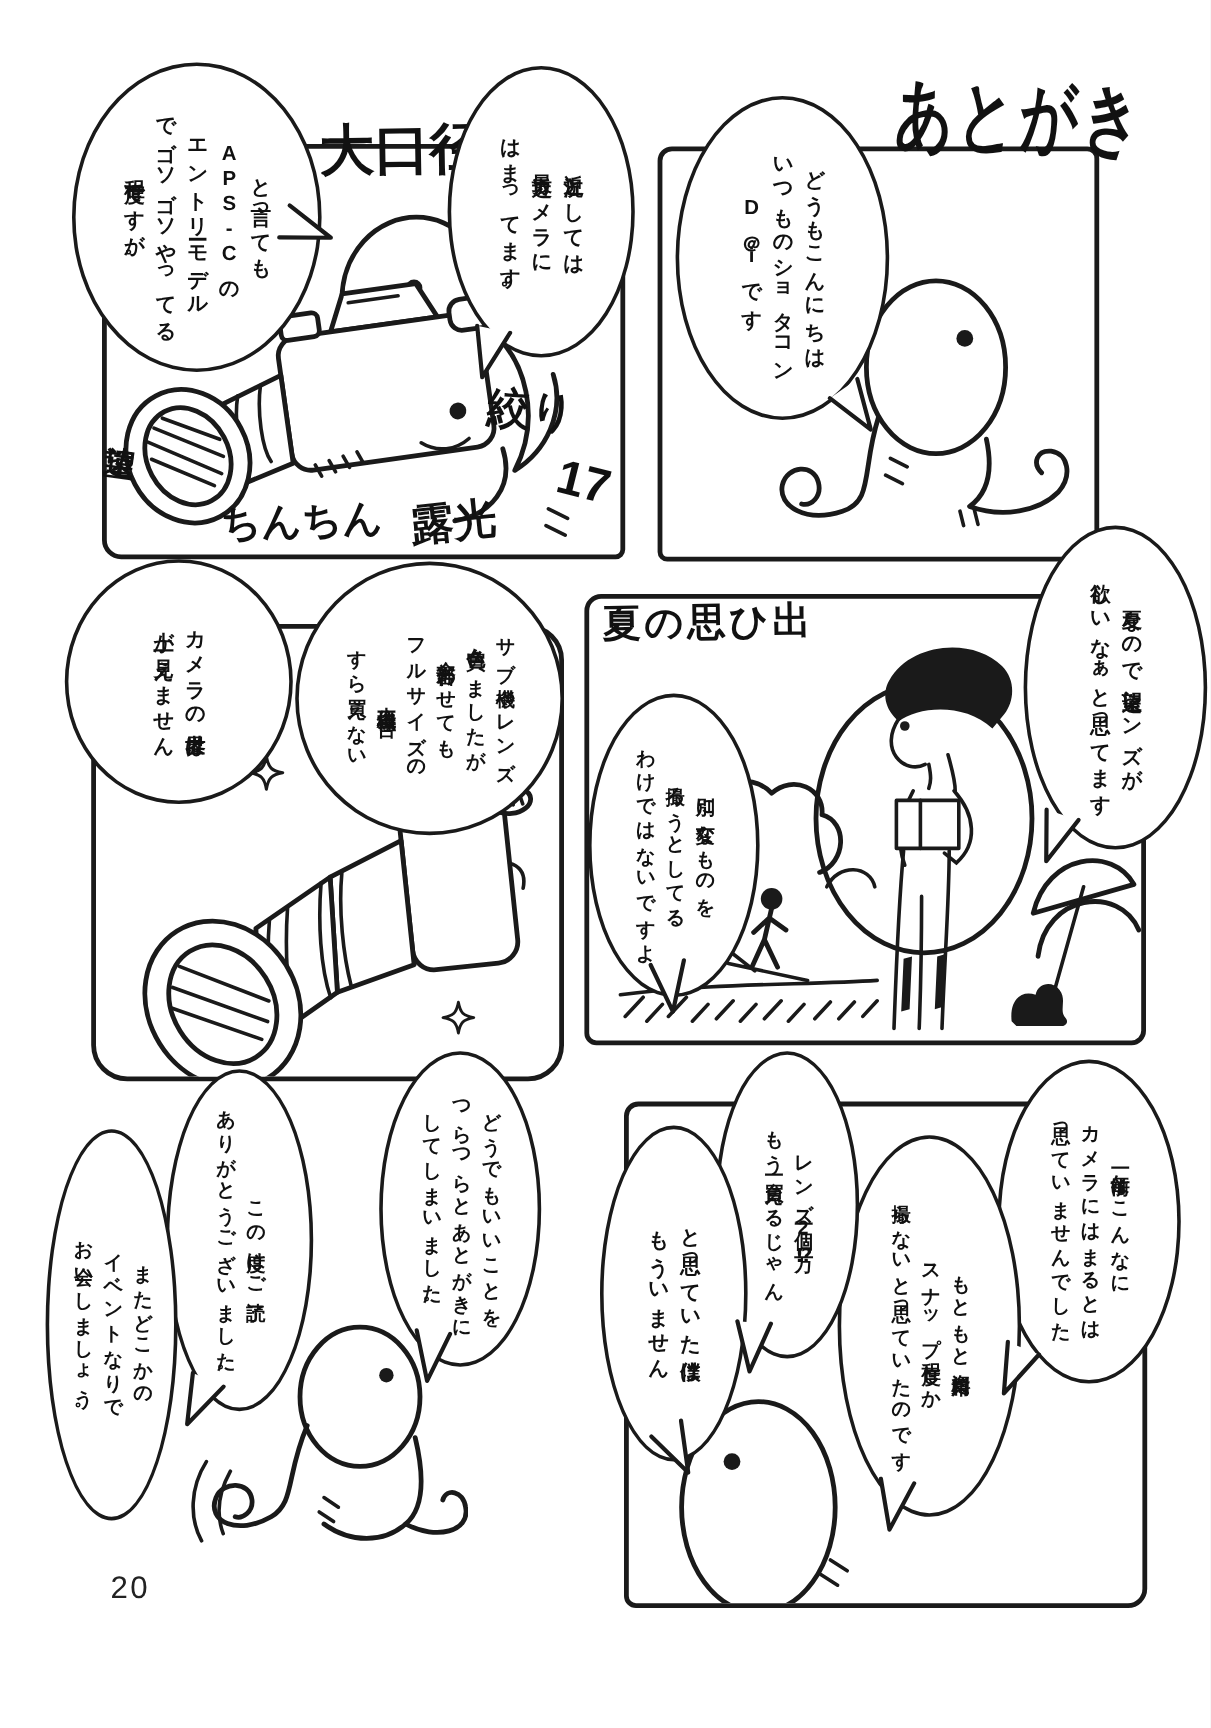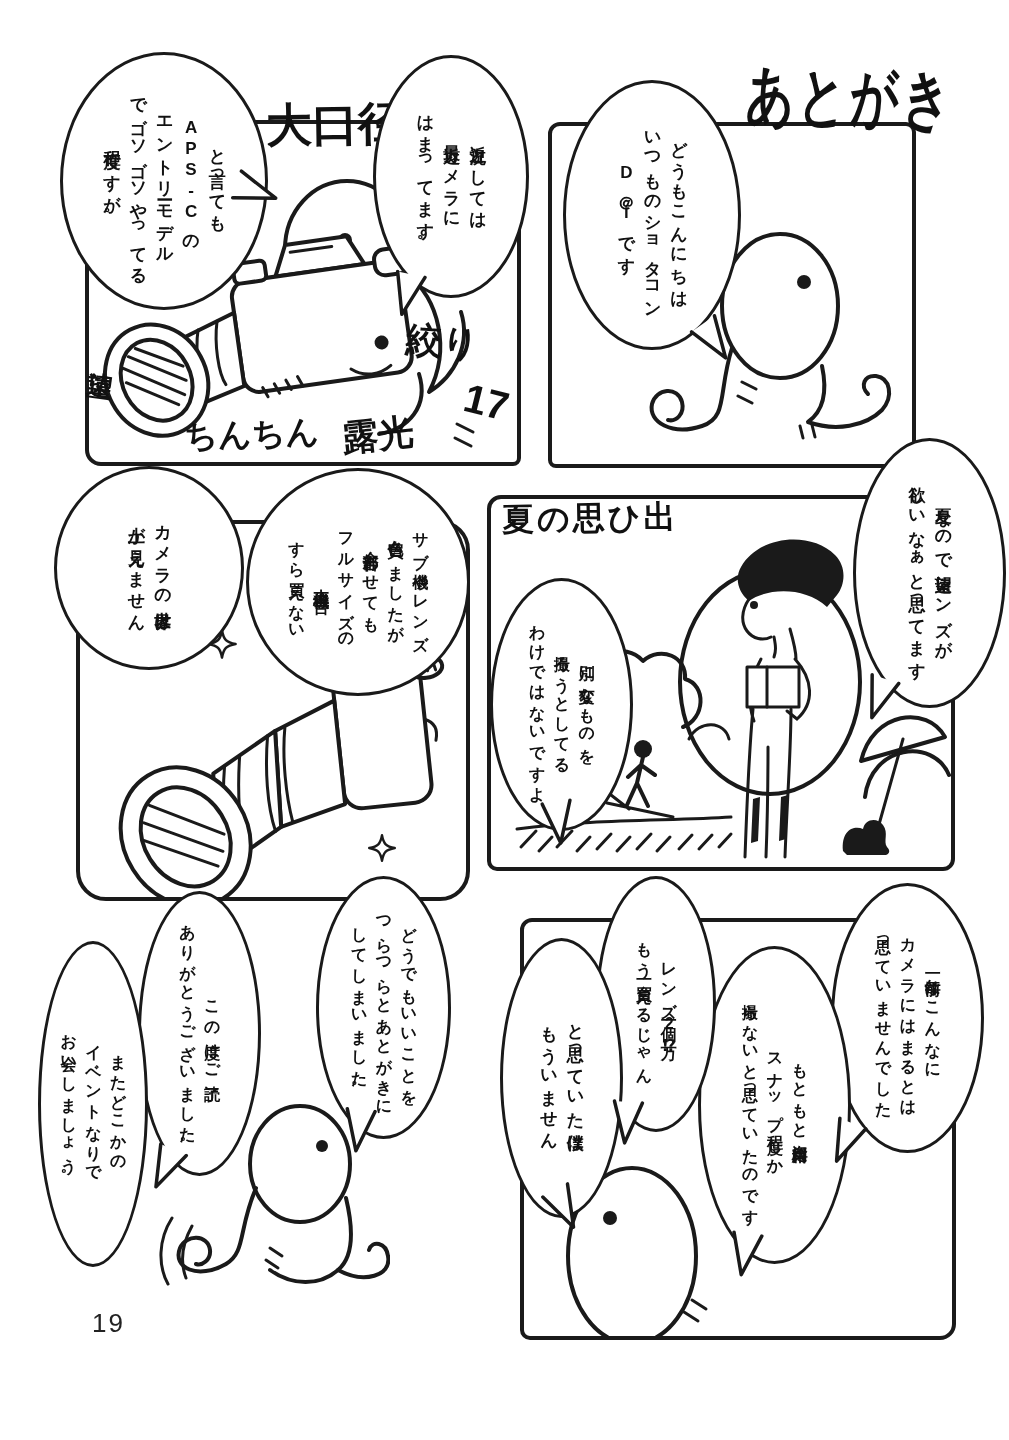--- a/index.html
+++ b/index.html
@@ -287,15 +287,15 @@
   <svg class="tail" style="left:548px;top:1186px;transform:rotate(-28deg);" width="34" height="46">
       <path d="M3 2 L16 43 L31 2" fill="#fff" stroke="#1a1a1a" stroke-width="3.5" stroke-linecap="round" stroke-linejoin="round"></path>
     </svg>
   <svg class="tail" style="left:342px;top:1108px;transform:rotate(6deg);" width="34" height="46">
       <path d="M3 2 L16 43 L31 2" fill="#fff" stroke="#1a1a1a" stroke-width="3.5" stroke-linecap="round" stroke-linejoin="round"></path>
     </svg>
   <svg class="tail" style="left:148px;top:1146px;transform:rotate(24deg);" width="34" height="46">
       <path d="M3 2 L16 43 L31 2" fill="#fff" stroke="#1a1a1a" stroke-width="3.5" stroke-linecap="round" stroke-linejoin="round"></path>
     </svg>
 
-  <div class="pagenum">19</div>
+  <div class="pagenum">20</div>
 
 </div>
 
 </body></html>

